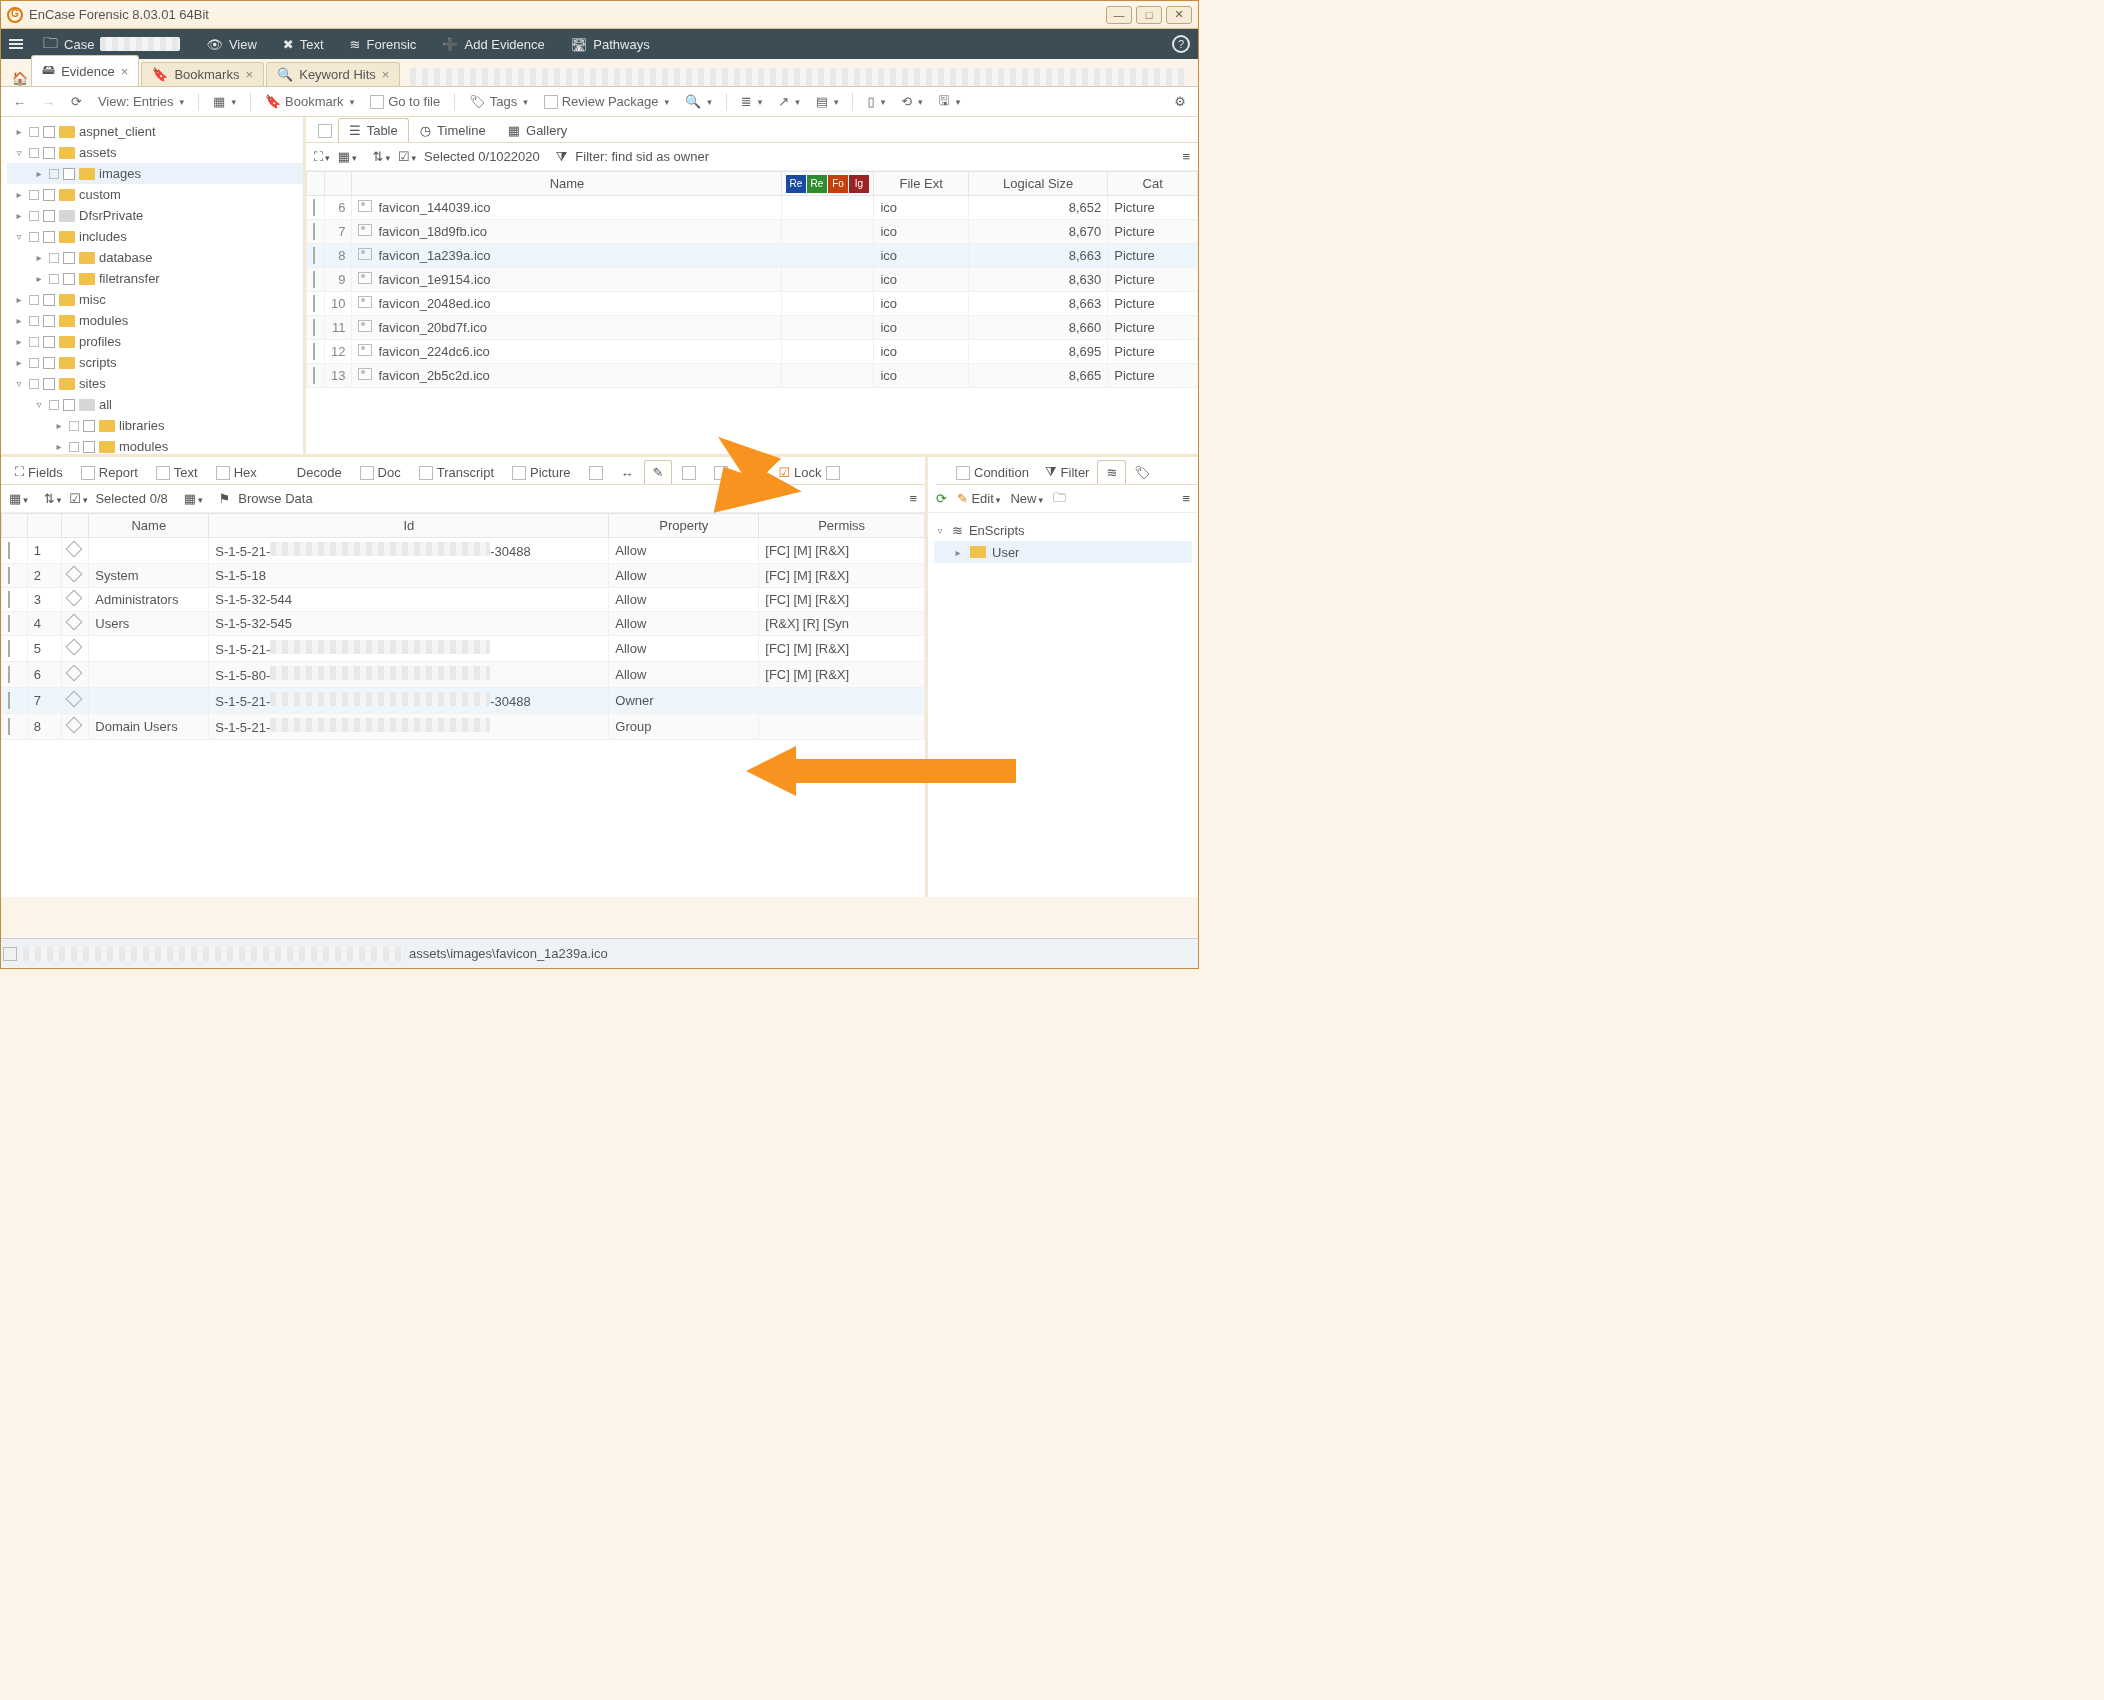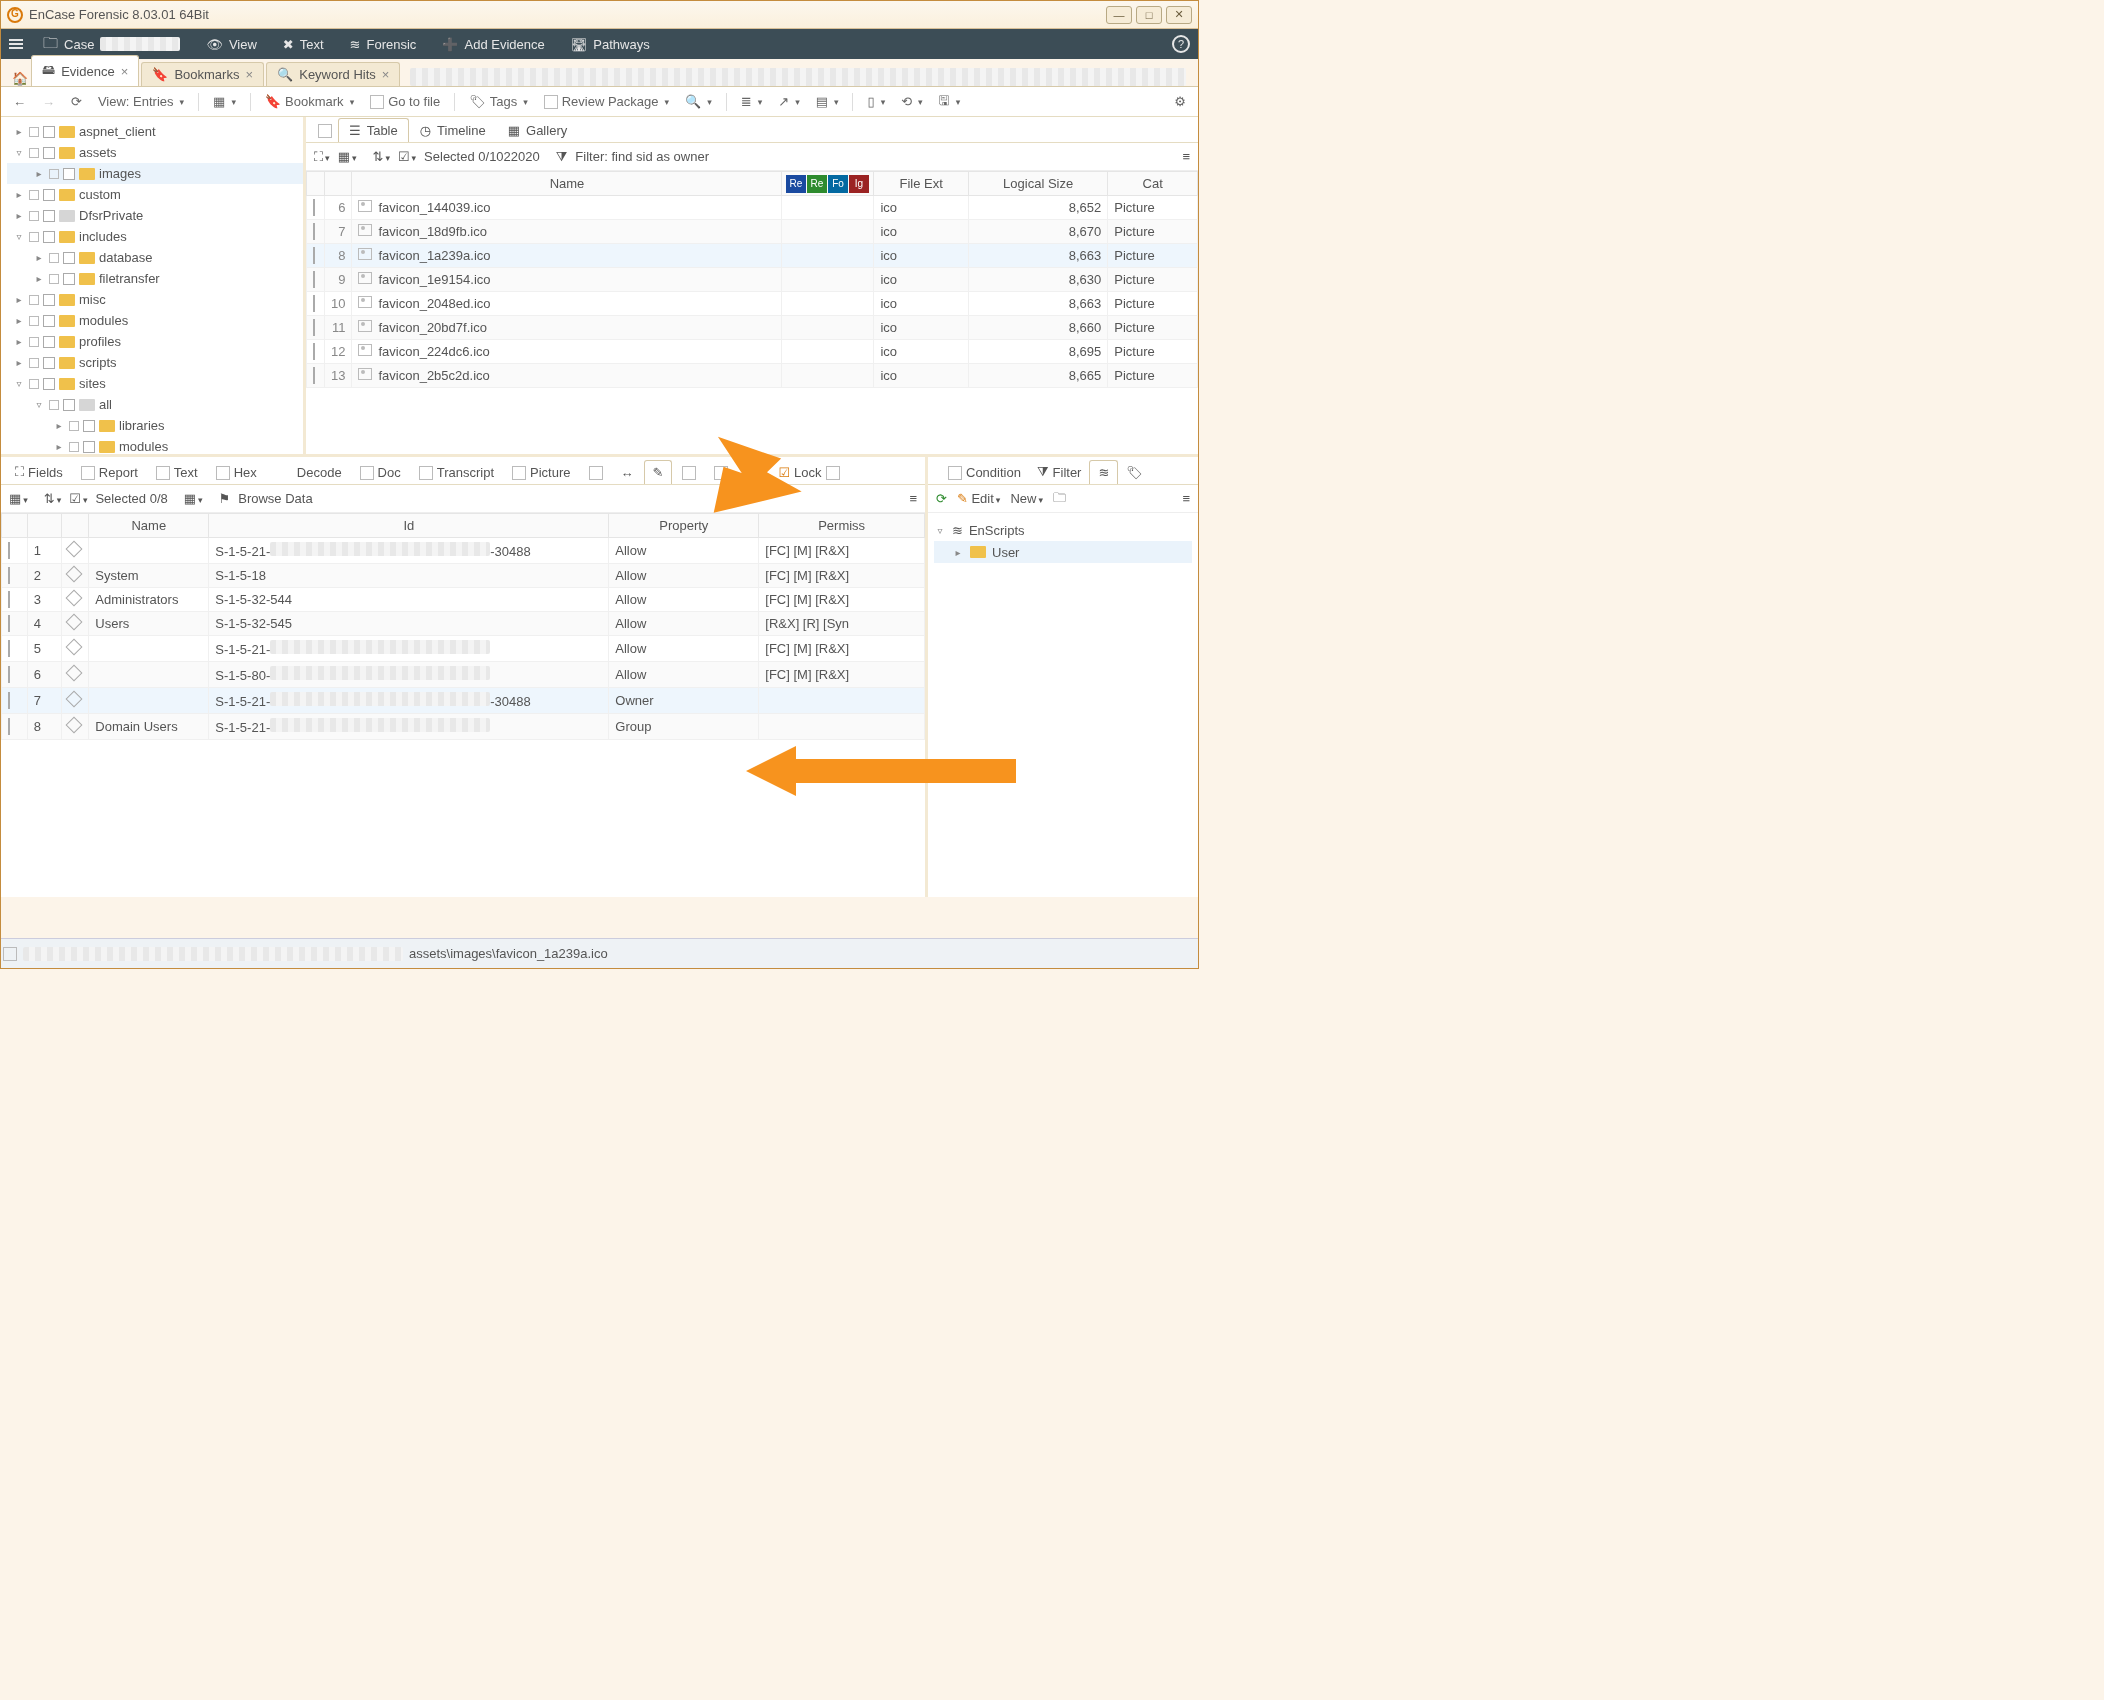--- a/index.html
+++ b/index.html
@@ -51,40 +51,40 @@
 .grid table { border-collapse:collapse; width:100%; }
 .grid th { background:#fafafa; border:1px solid #e5e5e5; padding:4px 6px; font-weight:normal; color:#555; position:sticky; top:0;}
 .grid td { border:1px solid #f0f0f0; padding:4px 6px; white-space:nowrap;}
 .grid tr.sel td{ background:#eef6fd;}
 .grid tr:nth-child(even) td{ background:#fafafa;}
 .grid tr.sel:nth-child(even) td{ background:#eef6fd;}
 .grid .num{ text-align:right;}
 .grid .chkcell{ width:18px;}
 .grid .idxcell{ width:26px; text-align:right; color:#888;}
 .badge { display:inline-block; width:20px; height:18px; color:#fff; font-size:10px; line-height:18px; text-align:center; margin-right:1px;}
-.b-re1{background:#1a4aa0;} .b-re2{background:#2e8b2e;} .b-fo{background:#0369a1;} .b-ig{background:#9b2323;}
+.b-re1{background:#1a4aa0;} .b-re2{background:#2e8b2e;} .b-fo{background:#c2410c;} .b-ig{background:#9b2323;}
 .img-icon{ width:14px; height:12px; border:1px solid #bbb; display:inline-block; margin-right:6px; position:relative;}
 .img-icon::after{content:""; width:4px;height:4px;border-radius:50%;background:#bbb;position:absolute;top:1px;left:2px;}
 
 .bottom-panes { display:flex; height:440px; background:#fff;}
 .detail-pane { flex:1; border-right:3px solid #f3e9d3; display:flex; flex-direction:column;}
 .detail-tabs { height:28px; border-bottom:1px solid #e5dcc2; display:flex; align-items:flex-end; padding:0 6px; gap:2px;}
 .dtab { padding:4px 8px; display:flex; align-items:center; gap:4px; cursor:pointer;}
 .dtab.active { background:#fff; border:1px solid #d6c9a9; border-bottom:none; border-radius:3px 3px 0 0;}
 .detail-sub { height:28px; display:flex; align-items:center; padding:0 8px; gap:8px; border-bottom:1px solid #eee;}
 .detail-grid { flex:1; overflow:auto;}
 .detail-grid table{ border-collapse:collapse; width:100%;}
 .detail-grid th{ background:#fafafa; border:1px solid #e5e5e5; padding:4px 6px; font-weight:normal;}
 .detail-grid td{ border:1px solid #f0f0f0; padding:4px 6px;}
 .detail-grid tr:nth-child(even) td{ background:#fafafa;}
 .detail-grid tr.hl td{ background:#eef6fd;}
 .tag-icon{ width:12px; height:12px; display:inline-block; transform:rotate(45deg); border:1px solid #aaa; margin-right:2px;}
 
 .side-pane { width:270px; display:flex; flex-direction:column;}
-.side-tabs { height:28px; border-bottom:1px solid #e5dcc2; display:flex; align-items:flex-end; padding:0 12px;}
+.side-tabs { height:28px; border-bottom:1px solid #e5dcc2; display:flex; align-items:flex-end; padding:0 12px;margin-left:8px;}
 .side-sub { height:28px; display:flex; align-items:center; padding:0 8px; gap:10px; border-bottom:1px solid #eee;}
 .side-body { flex:1; padding:6px;}
 .side-body .row { display:flex; align-items:center; gap:6px; height:22px;}
 .side-body .row.sel { background:#eaf3fb;}
 
 .statusbar { position:absolute; bottom:0; left:0; right:0; height:30px; background:#eef2f5; border-top:1px solid #ccd; display:flex; align-items:center; padding:0 2px; gap:6px;}
 
 .arrow { position:absolute; pointer-events:none; }
 .arrow svg{ overflow:visible;}
 .ghost-icon{ width:14px; height:14px; border:1px solid #bbb; display:inline-block;}

